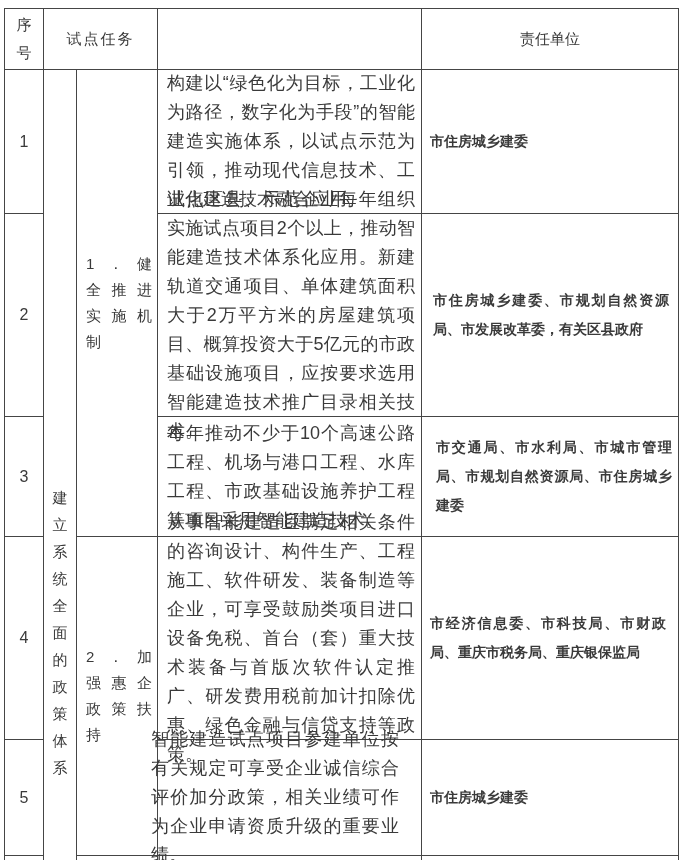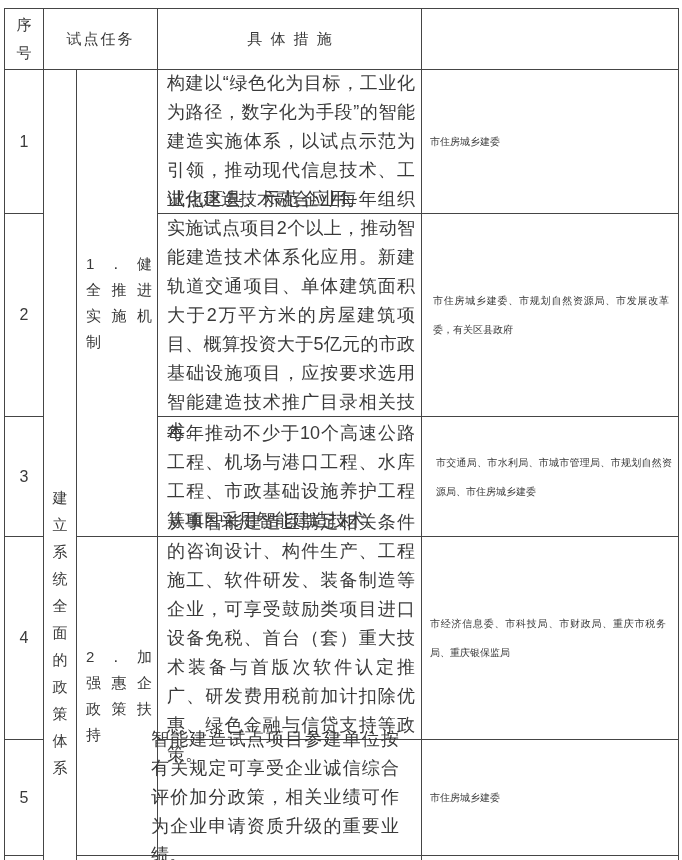--- a/index.html
+++ b/index.html
@@ -6,21 +6,21 @@
   .page{position:relative;width:682px;height:860px;background:#ffffff;overflow:hidden;
         font-family:"Liberation Sans","DejaVu Sans",sans-serif;color:#3a3a3a;}
   .gline{position:absolute;background:#454545;}
   .cell{position:absolute;display:flex;align-items:center;}
   .hdr{justify-content:center;font-size:15px;color:#3a3a3a;}
   .hno{width:17px;text-align:center;line-height:28px;}
   .serial{justify-content:center;font-size:16px;}
   .measure-inner{width:100%;padding:0 6px 0 9px;box-sizing:border-box;
                  font-size:18px;line-height:29px;text-align:justify;text-justify:inter-character;}
   .resp-inner{width:100%;padding:0 12px 0 8px;box-sizing:border-box;
-              font-size:10px;line-height:29px;text-align:justify;text-justify:inter-character;}
+              font-size:14px;line-height:29px;text-align:justify;text-justify:inter-character;font-weight:bold;}
   .taskcell{flex-direction:column;justify-content:center;align-items:flex-start;font-size:15px;}
   .taskcell .inner{width:66px;margin-left:9px;}
   .jline{display:flex;justify-content:space-between;line-height:26px;height:26px;}
   .vgroup{position:absolute;left:0;width:100%;}
   .vchar{text-align:center;line-height:27px;font-size:15px;}
   .sp-measures{word-spacing:4px;}
   .sp-task{letter-spacing:2px;}
 </style>
 </head>
 <body>
@@ -44,21 +44,21 @@
   <div class="gline" style="left:76px;top:536px;width:603px;height:1px;"></div>
   <div class="gline" style="left:4px;top:739px;width:40px;height:1px;"></div>
   <div class="gline" style="left:157px;top:739px;width:522px;height:1px;"></div>
   <div class="gline" style="left:4px;top:855px;width:40px;height:1px;"></div>
   <div class="gline" style="left:76px;top:855px;width:603px;height:1px;"></div>
 
   <div class="cell hdr" style="left:5px;top:9px;width:38px;height:60px;">
     <div class="hno">序号</div>
   </div>
   <div class="cell hdr sp-task" style="left:44px;top:9px;width:113px;height:60px;">试点任务</div>
-  <div class="cell hdr sp-measures" style="left:158px;top:9px;width:263px;height:60px;">具 体 措 施</div>
+  <div class="cell hdr" style="left:422px;top:9px;width:256px;height:60px;">责任单位</div>
 
   <div class="cell serial" style="left:5px;top:70px;width:38px;height:143px;">1</div>
   <div class="cell serial" style="left:5px;top:214px;width:38px;height:202px;">2</div>
   <div class="cell serial" style="left:5px;top:417px;width:38px;height:119px;">3</div>
   <div class="cell serial" style="left:5px;top:537px;width:38px;height:202px;">4</div>
   <div class="cell serial" style="left:5px;top:740px;width:38px;height:115px;">5</div>
 
   <div class="cell" style="left:44px;top:70px;width:32px;height:790px;">
     <div class="vgroup" style="top:414px;">
         <div class="vchar">建</div>

